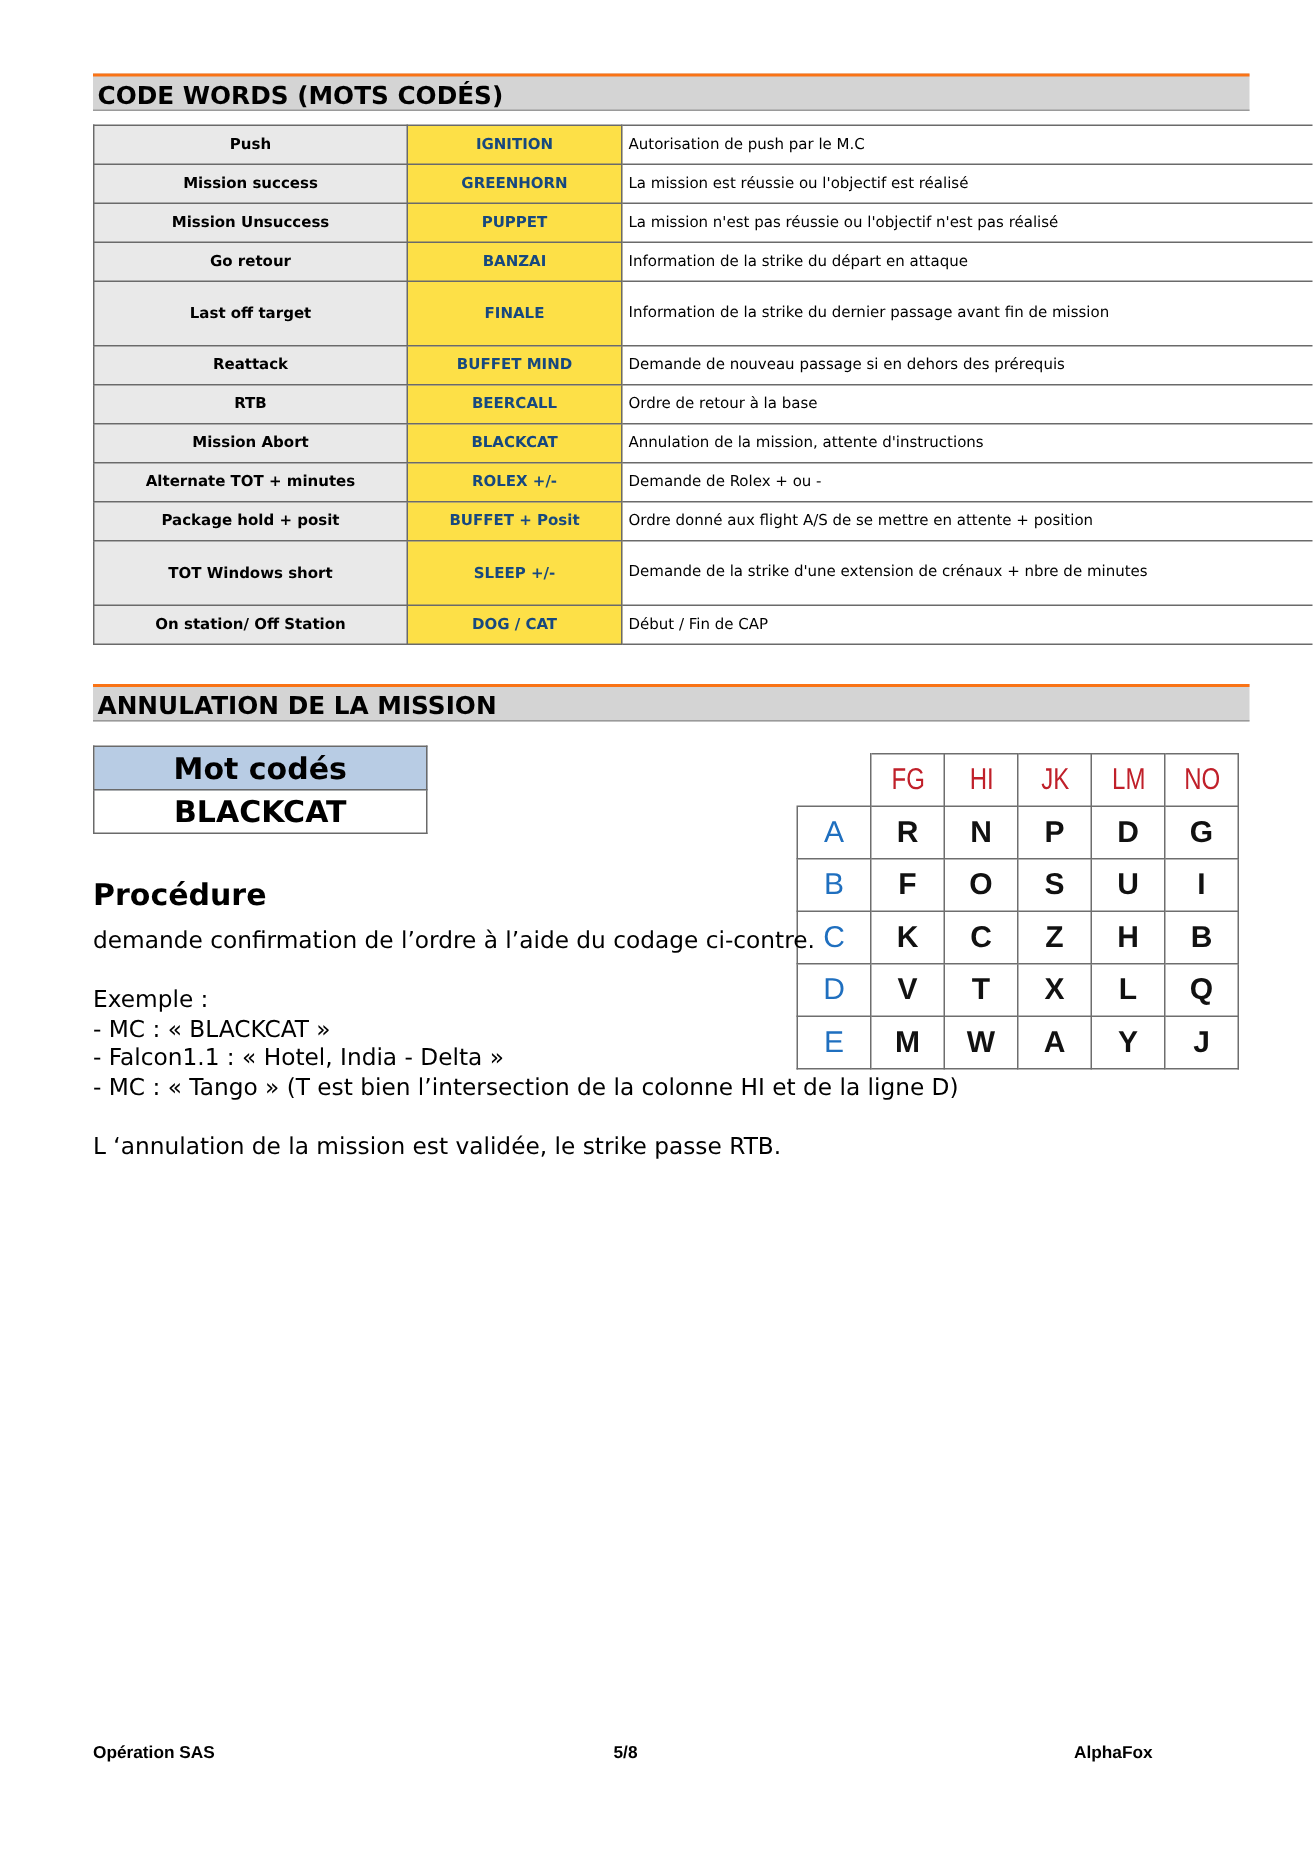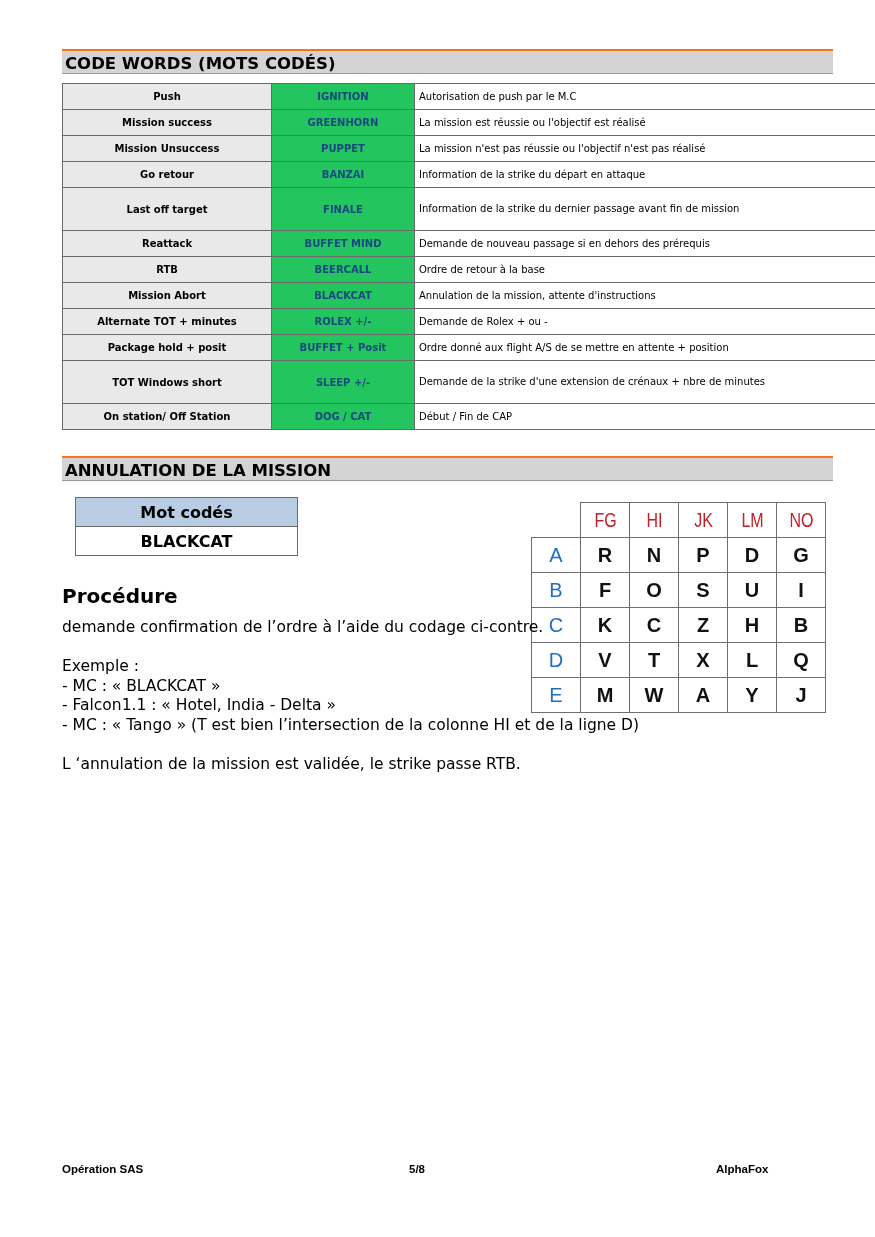--- a/index.html
+++ b/index.html
@@ -5,26 +5,26 @@
   html, body { margin: 0; padding: 0; background: #ffffff; }
   body { width: 875px; height: 1237px; position: relative; overflow: hidden;
          font-family: "DejaVu Sans", sans-serif; color: #000; }
   .section-header { position: absolute; left: 62px; width: 771px; height: 25px;
          background: #d4d4d4; border-top: 2px solid #f97316; border-bottom: 1px solid #9a9a9a;
          font-weight: bold; font-size: 16.5px; line-height: 25px; padding-left: 3px; box-sizing: border-box; }
   table.codes { position: absolute; left: 62px; top: 83px; width: 872px; border-collapse: collapse;
          font-size: 10px; }
   table.codes td { border: 1px solid #6a6a6a; padding: 0 4px; height: 25px; }
   table.codes td.c-label { width: 200px; background: #e9e9e9; font-weight: bold; text-align: center; }
-  table.codes td.c-code { width: 134px; background: #22c55e; color: #17487f; font-weight: bold; text-align: center; }
+  table.codes td.c-code { width: 134px; background: #fde047; color: #17487f; font-weight: bold; text-align: center; }
   table.codes td.c-desc { background: #fff; text-align: left; line-height: 16px; }
   table.codes tr.tall td { height: 42px; }
 
-  table.motcode { position: absolute; left: 75px; top: 497px; width: 223px; border-collapse: collapse;
-         font-size: 16px; font-weight: bold; text-align: center; }
+  table.motcode { position: absolute; left: 62px; top: 497px; width: 223px; border-collapse: collapse;
+         font-size: 20px; font-weight: bold; text-align: center; }
   table.motcode td { border: 1px solid #6a6a6a; height: 26px; }
   table.motcode td.head { background: #b8cce4; }
   table.motcode td.val { background: #fff; }
 
   table.grid { position: absolute; left: 531px; top: 502px; border-collapse: collapse;
          font-family: "Liberation Sans Narrow", "Liberation Sans", sans-serif; font-size: 20px; font-weight: bold; }
   table.grid td { width: 48px; height: 34px; text-align: center; border: 1.5px solid #6e6e6e; padding: 0; }
   table.grid td.corner { border-top: none; border-left: none; }
   table.grid td.colh { color: #c0202a; font-weight: normal; transform: scaleX(0.8); }
   table.grid td.rowh { color: #1f6fbf; font-weight: normal; }

